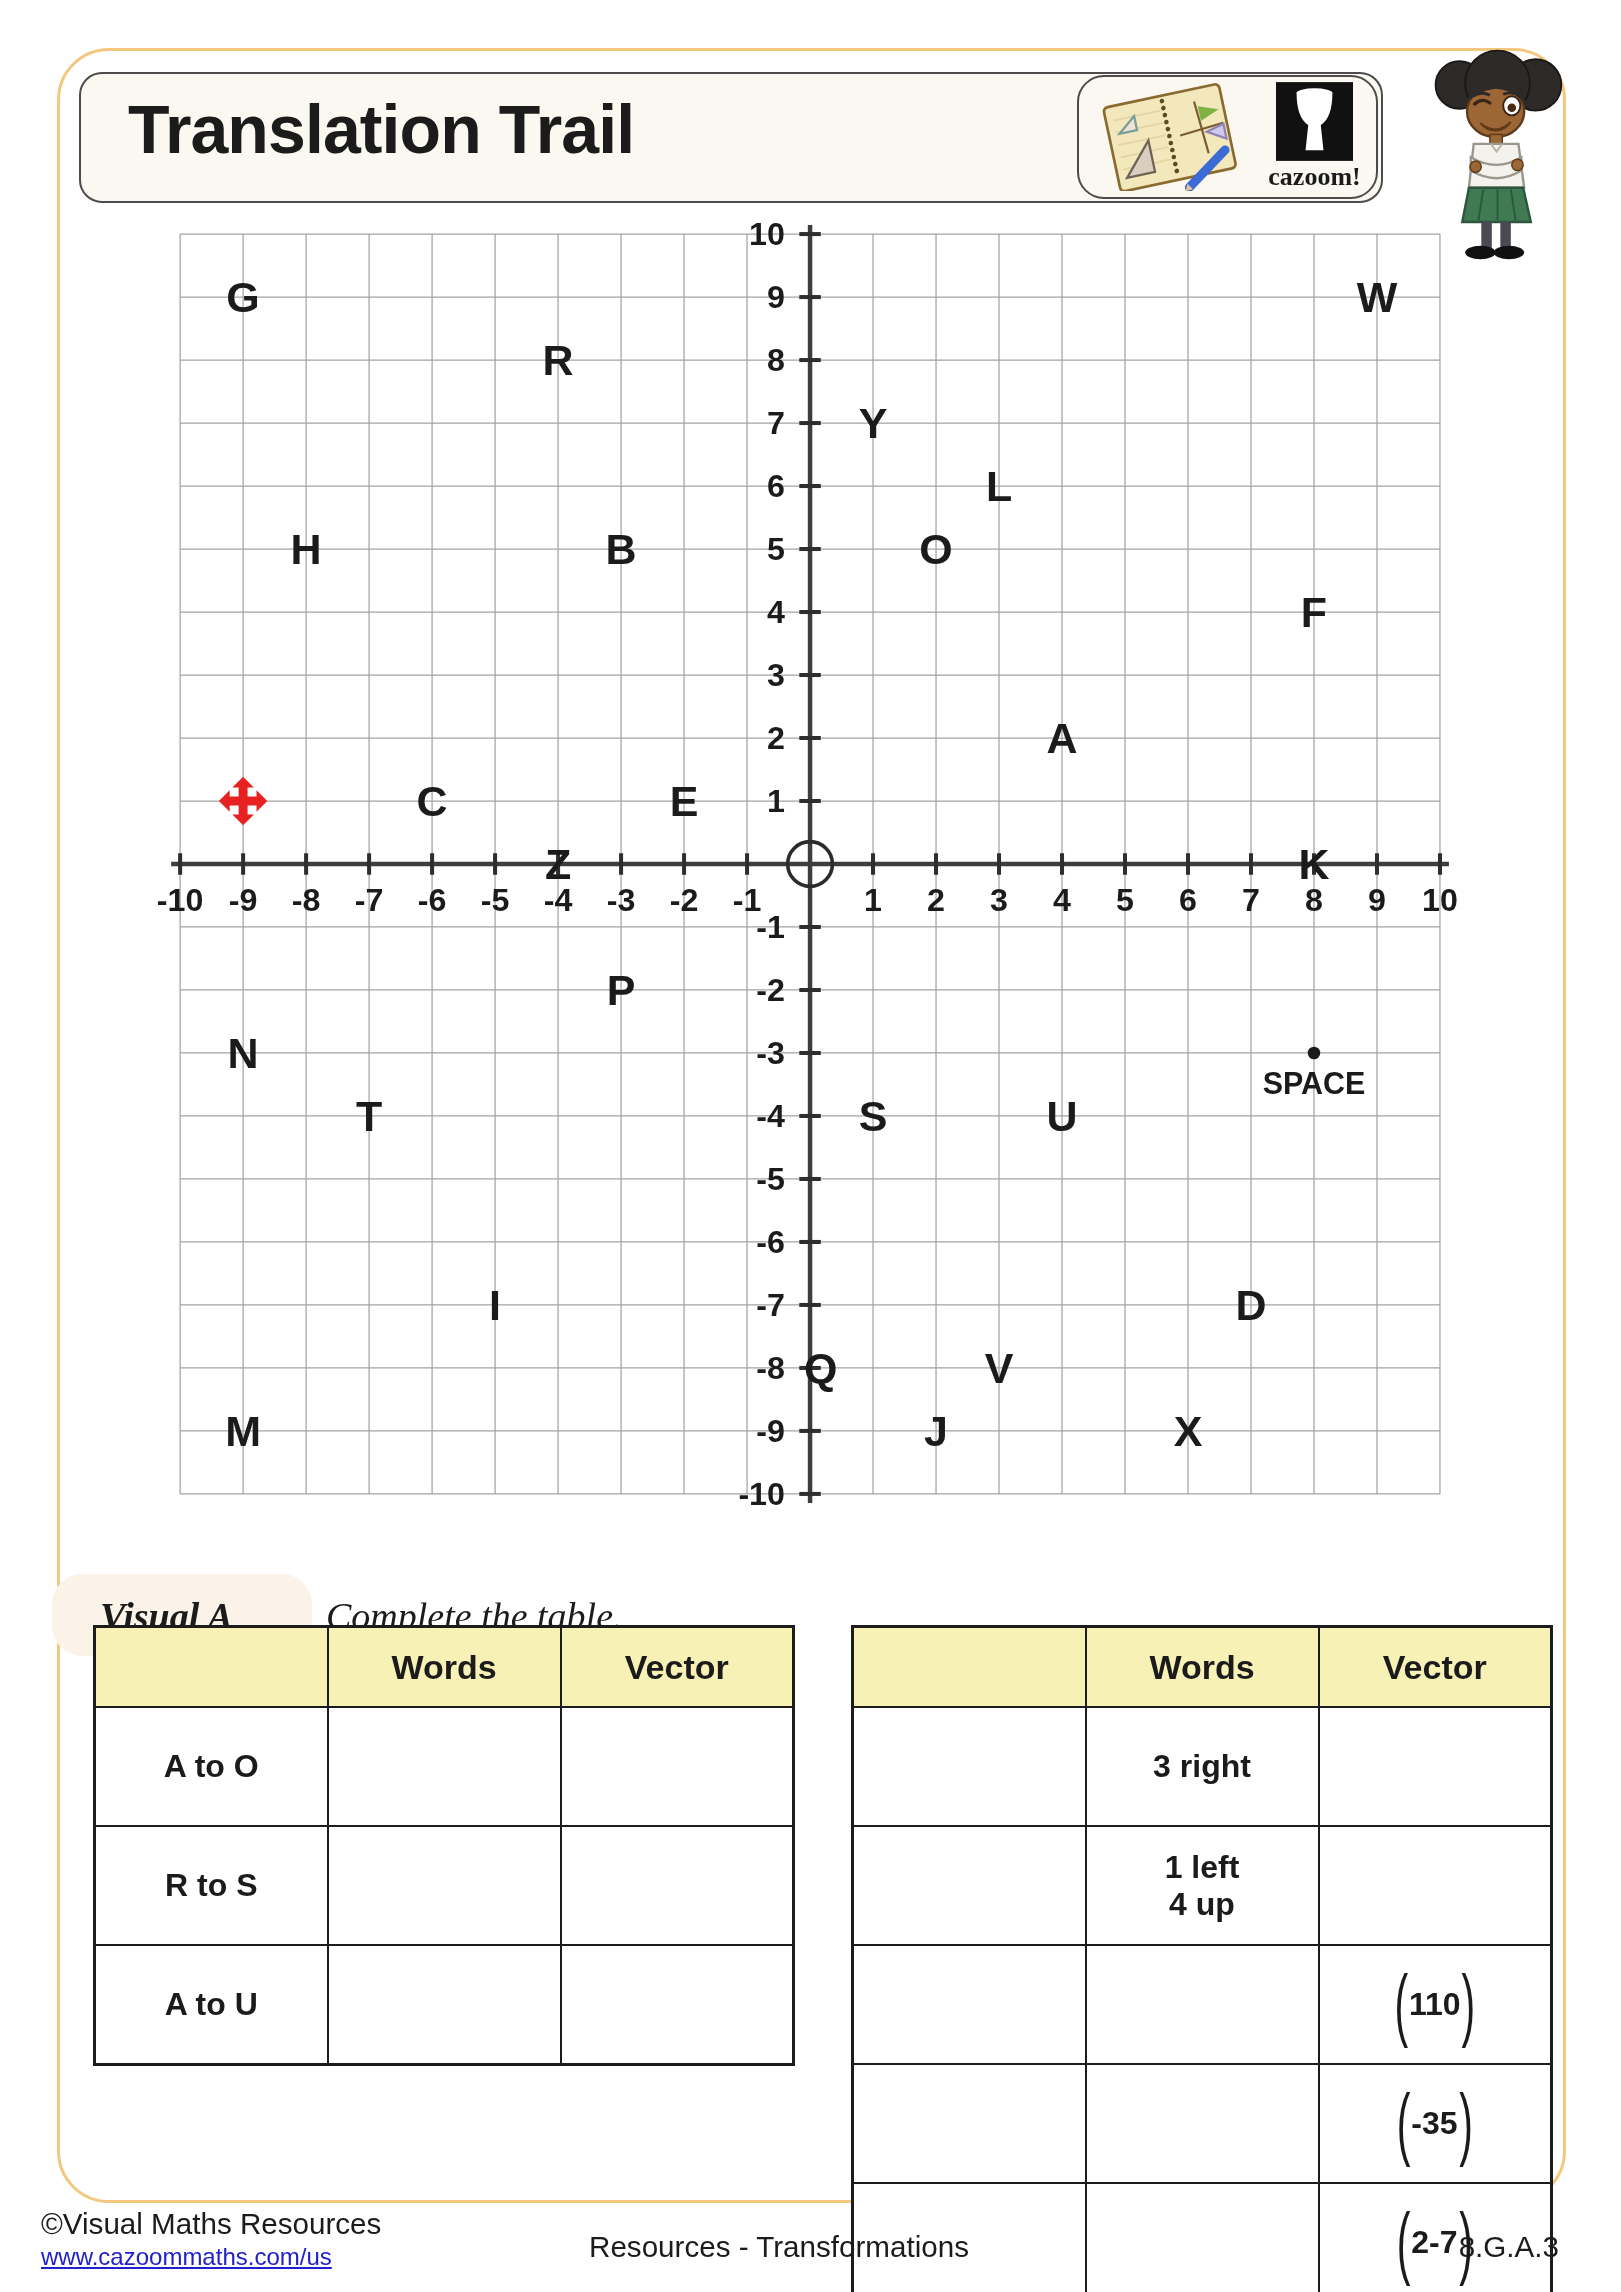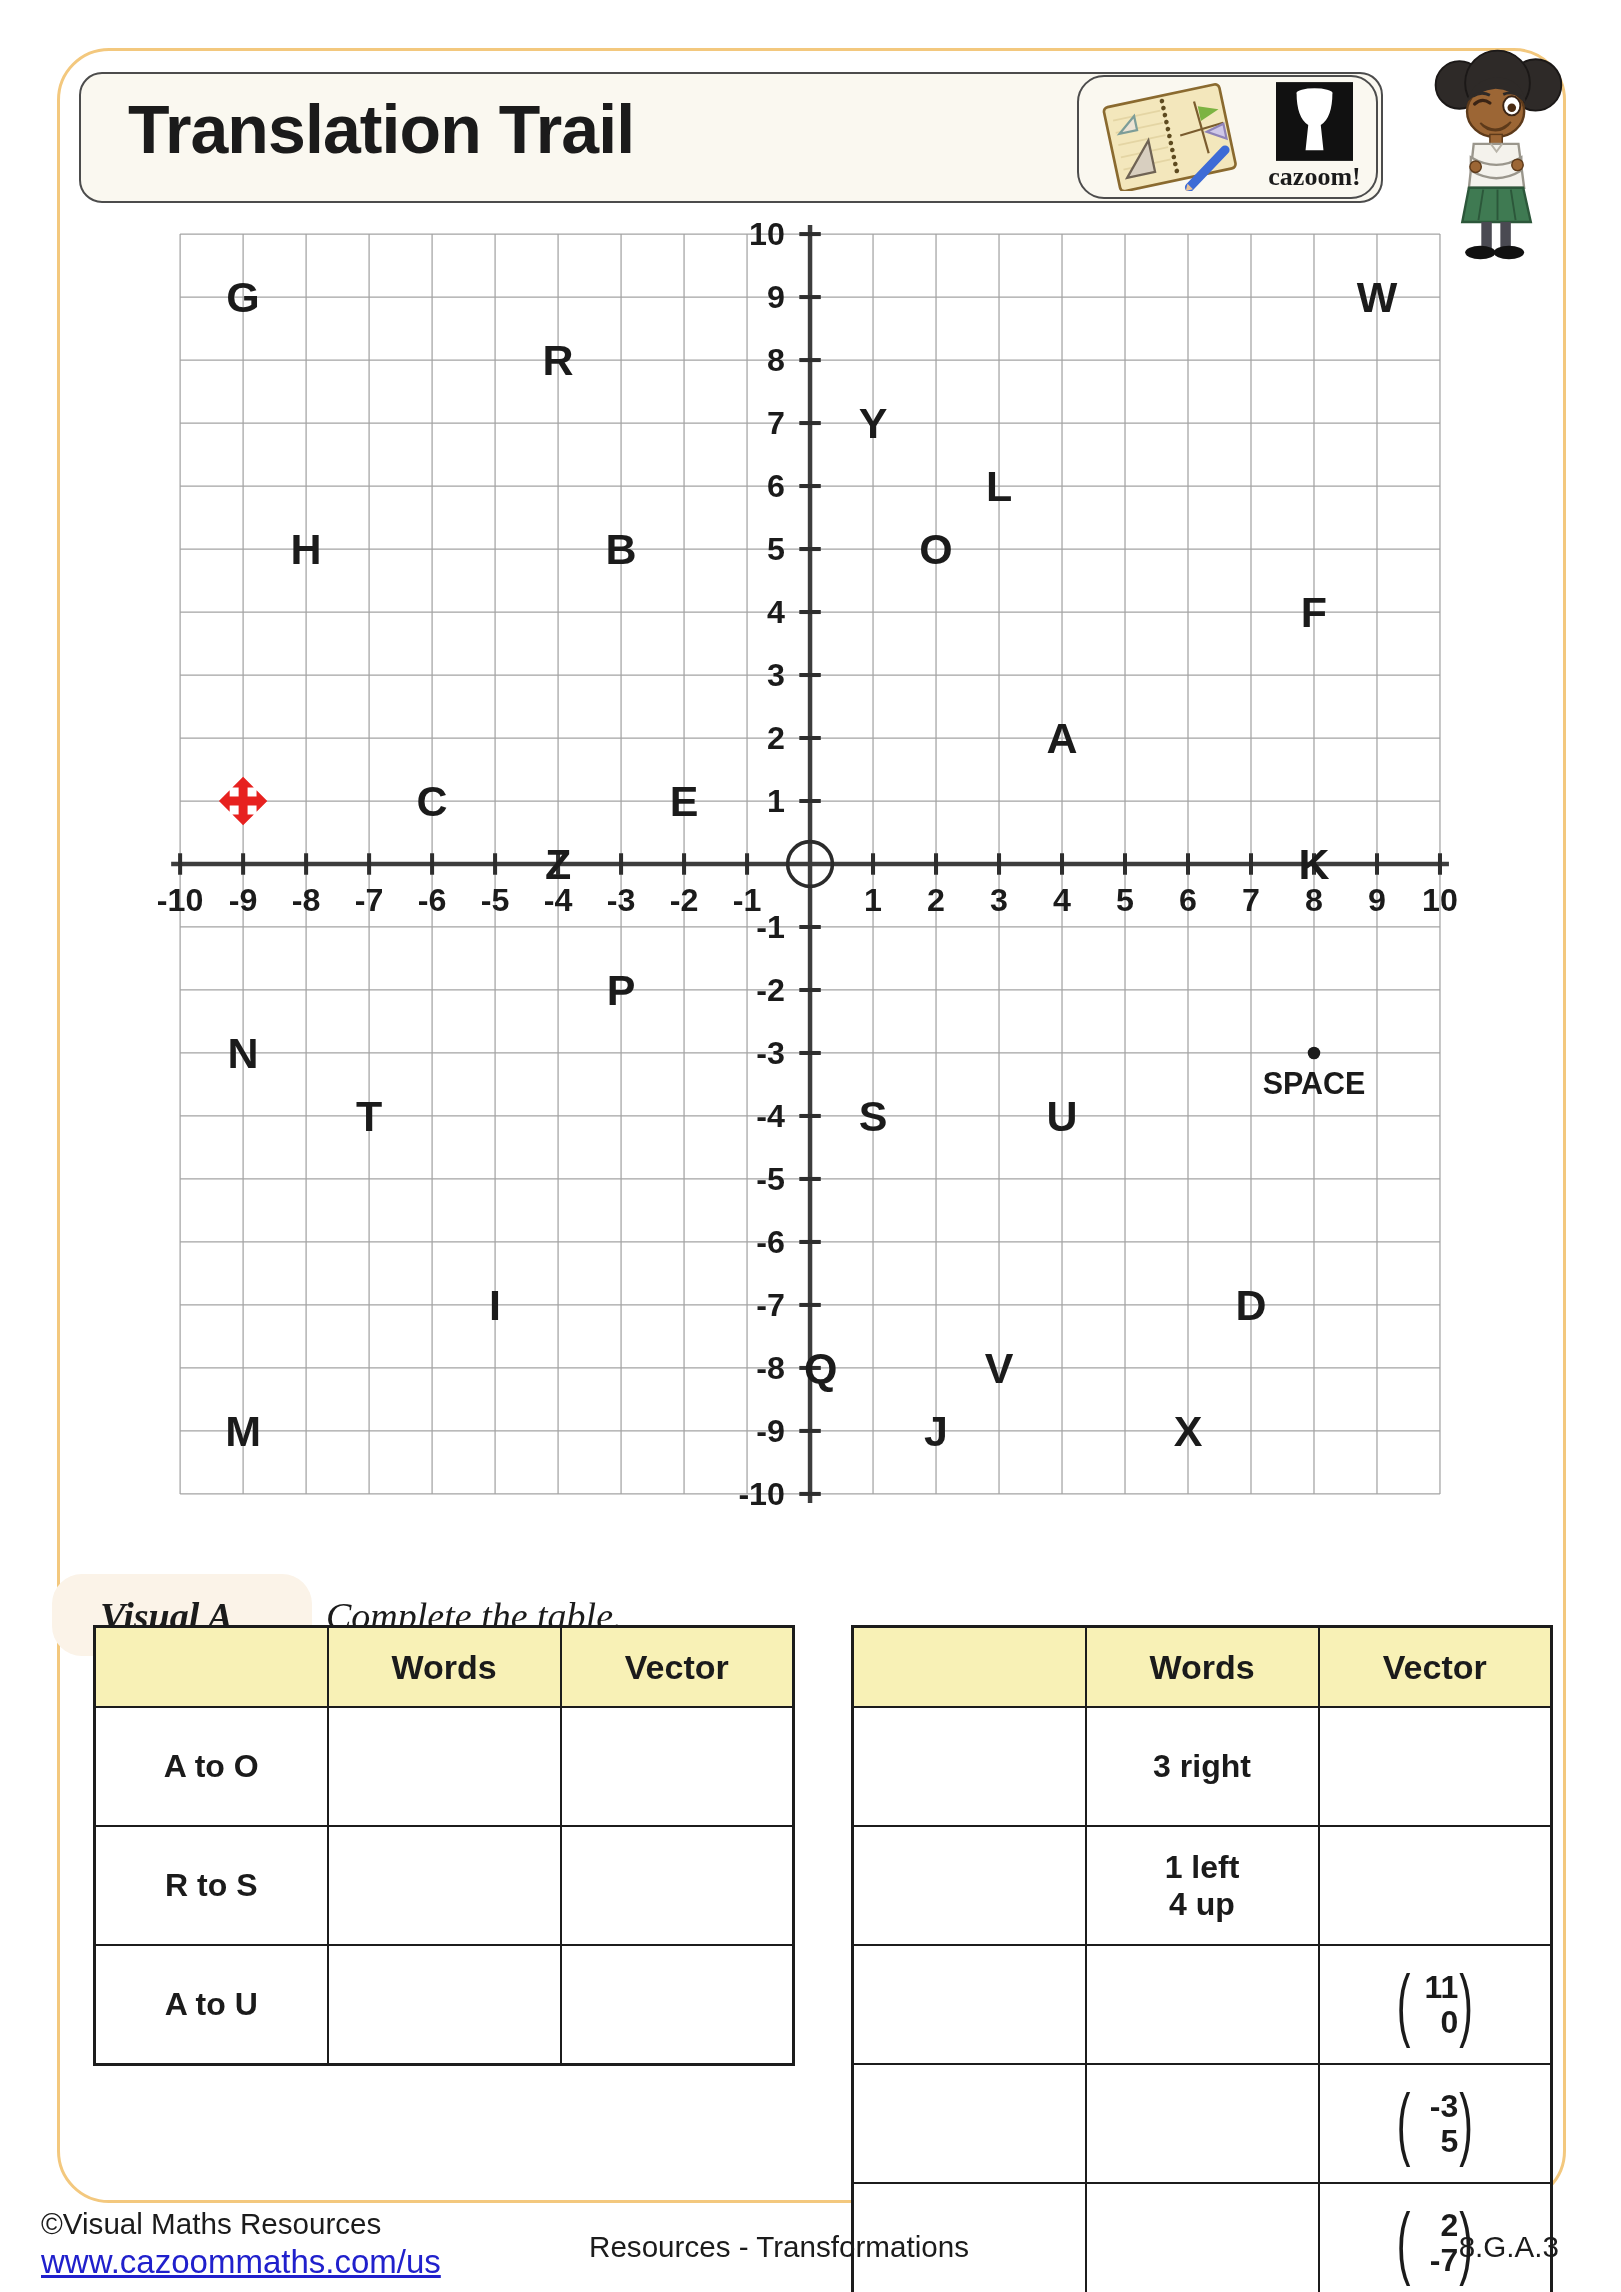--- a/index.html
+++ b/index.html
@@ -25,24 +25,24 @@
   .answer-table{border-collapse:collapse;table-layout:fixed;background:#ffffff;}
   .answer-table td,.answer-table th{border:2.7px solid #1c1c1c;padding:12px;text-align:center;vertical-align:middle;}
   .answer-table{border:3.6px solid #1c1c1c;}
   .answer-table th{height:54px;background:#F8F1B6;font-size:34px;font-weight:bold;}
   .answer-table td{height:93px;font-size:32px;font-weight:bold;}
   #table-left{left:93px;top:1625px;}
   #table-right{left:851px;top:1625px;}
   .words-lines div{line-height:1.15;}
   .vec{display:inline-flex;align-items:center;justify-content:center;}
   .vec .paren{display:inline-block;font-size:41px;font-weight:400;transform:scaleY(1.95);line-height:1;padding:0 0.9px;}
-  .vec .vec-nums{display:inline-flex;flex-direction:column;align-items:flex-end;line-height:1.08;font-size:32px;font-weight:bold;min-width:47px;}
+  .vec .vec-nums{display:inline-flex;flex-direction:row;align-items:flex-start;line-height:1.08;font-size:32px;font-weight:bold;min-width:47px;}
   
   #footer-copyright{left:41px;top:2207px;font-size:29.6px;}
-  #footer-link{left:41px;top:2243px;font-size:33px;color:#2020CC;text-decoration:underline;}
+  #footer-link{left:41px;top:2243px;font-size:24px;color:#2020CC;text-decoration:underline;}
   #footer-center{left:0;top:2230px;width:1558px;text-align:center;font-size:29.6px;}
   #footer-right{right:63px;top:2230px;font-size:29.6px;}
 </style>
 </head>
 <body>
 
 <div class="abs" id="outer-border"></div>
 
 <div class="abs" id="header-box"></div>
 <div class="abs" id="page-title">Translation Trail</div>

